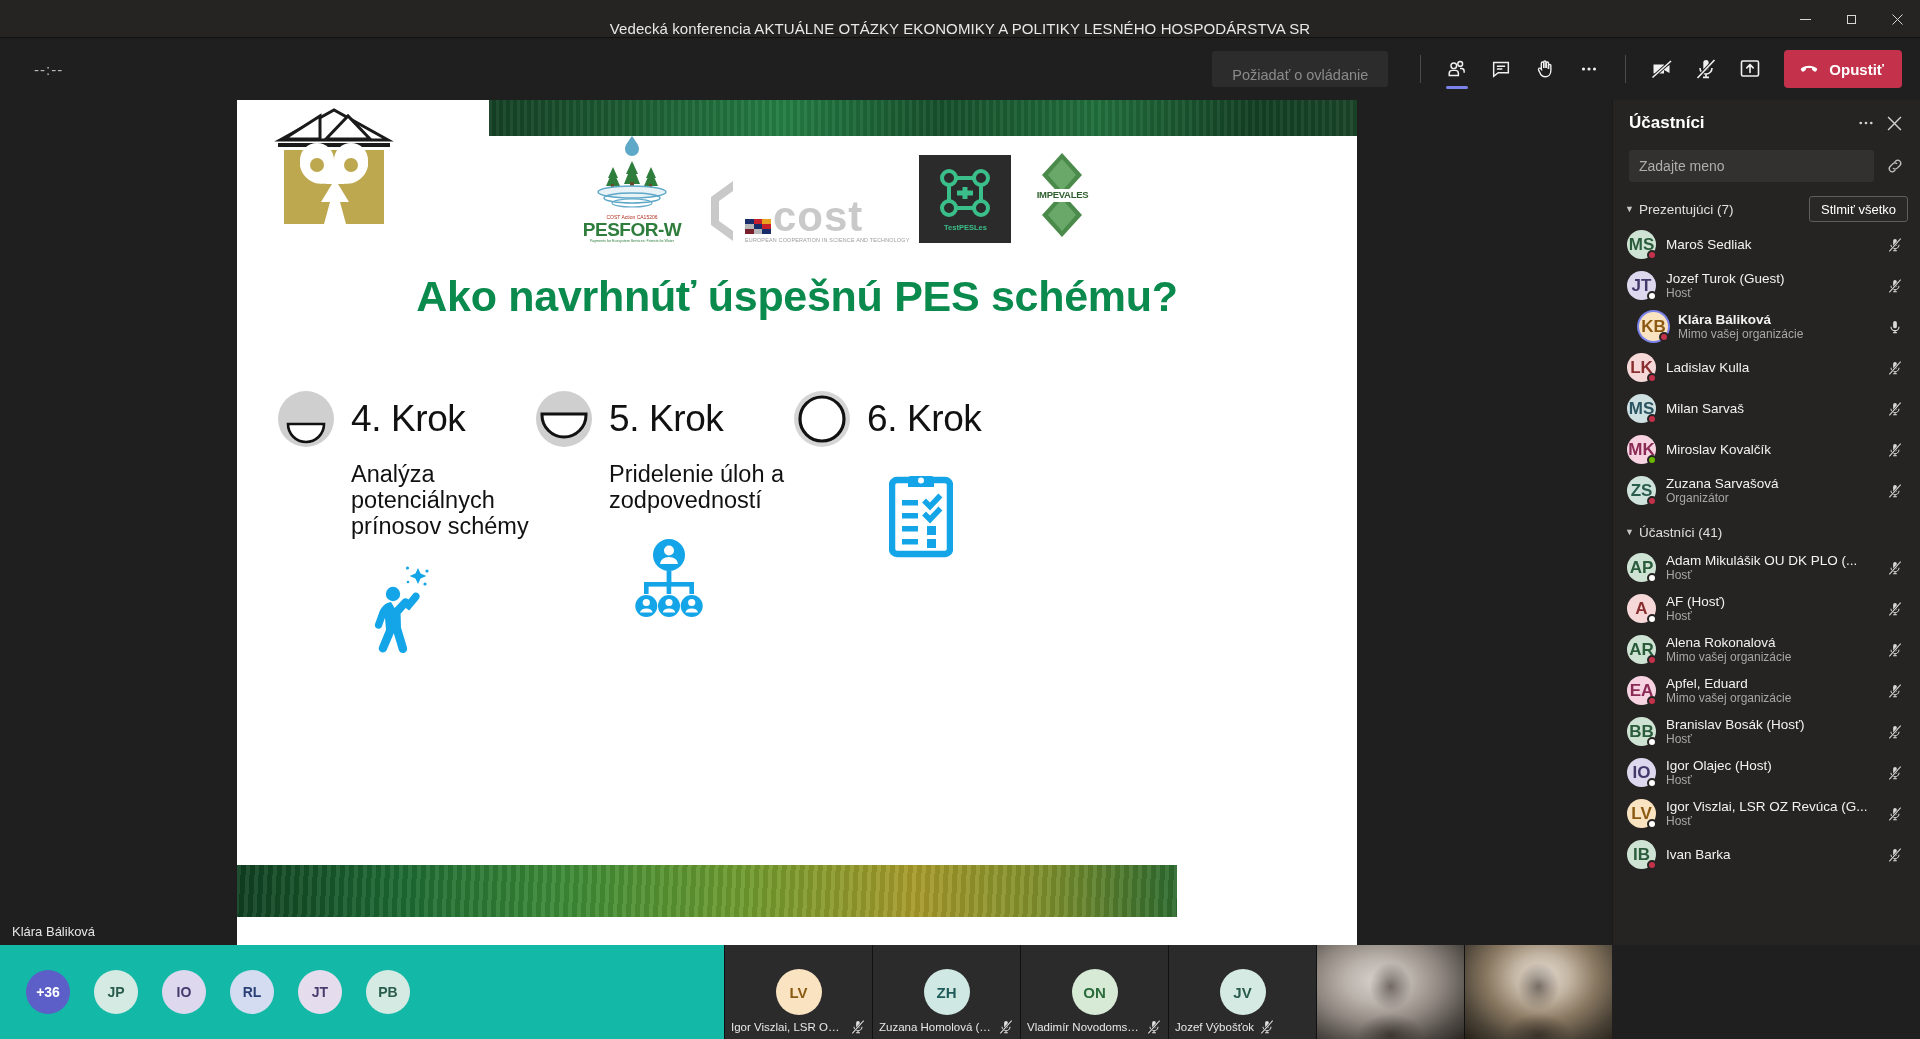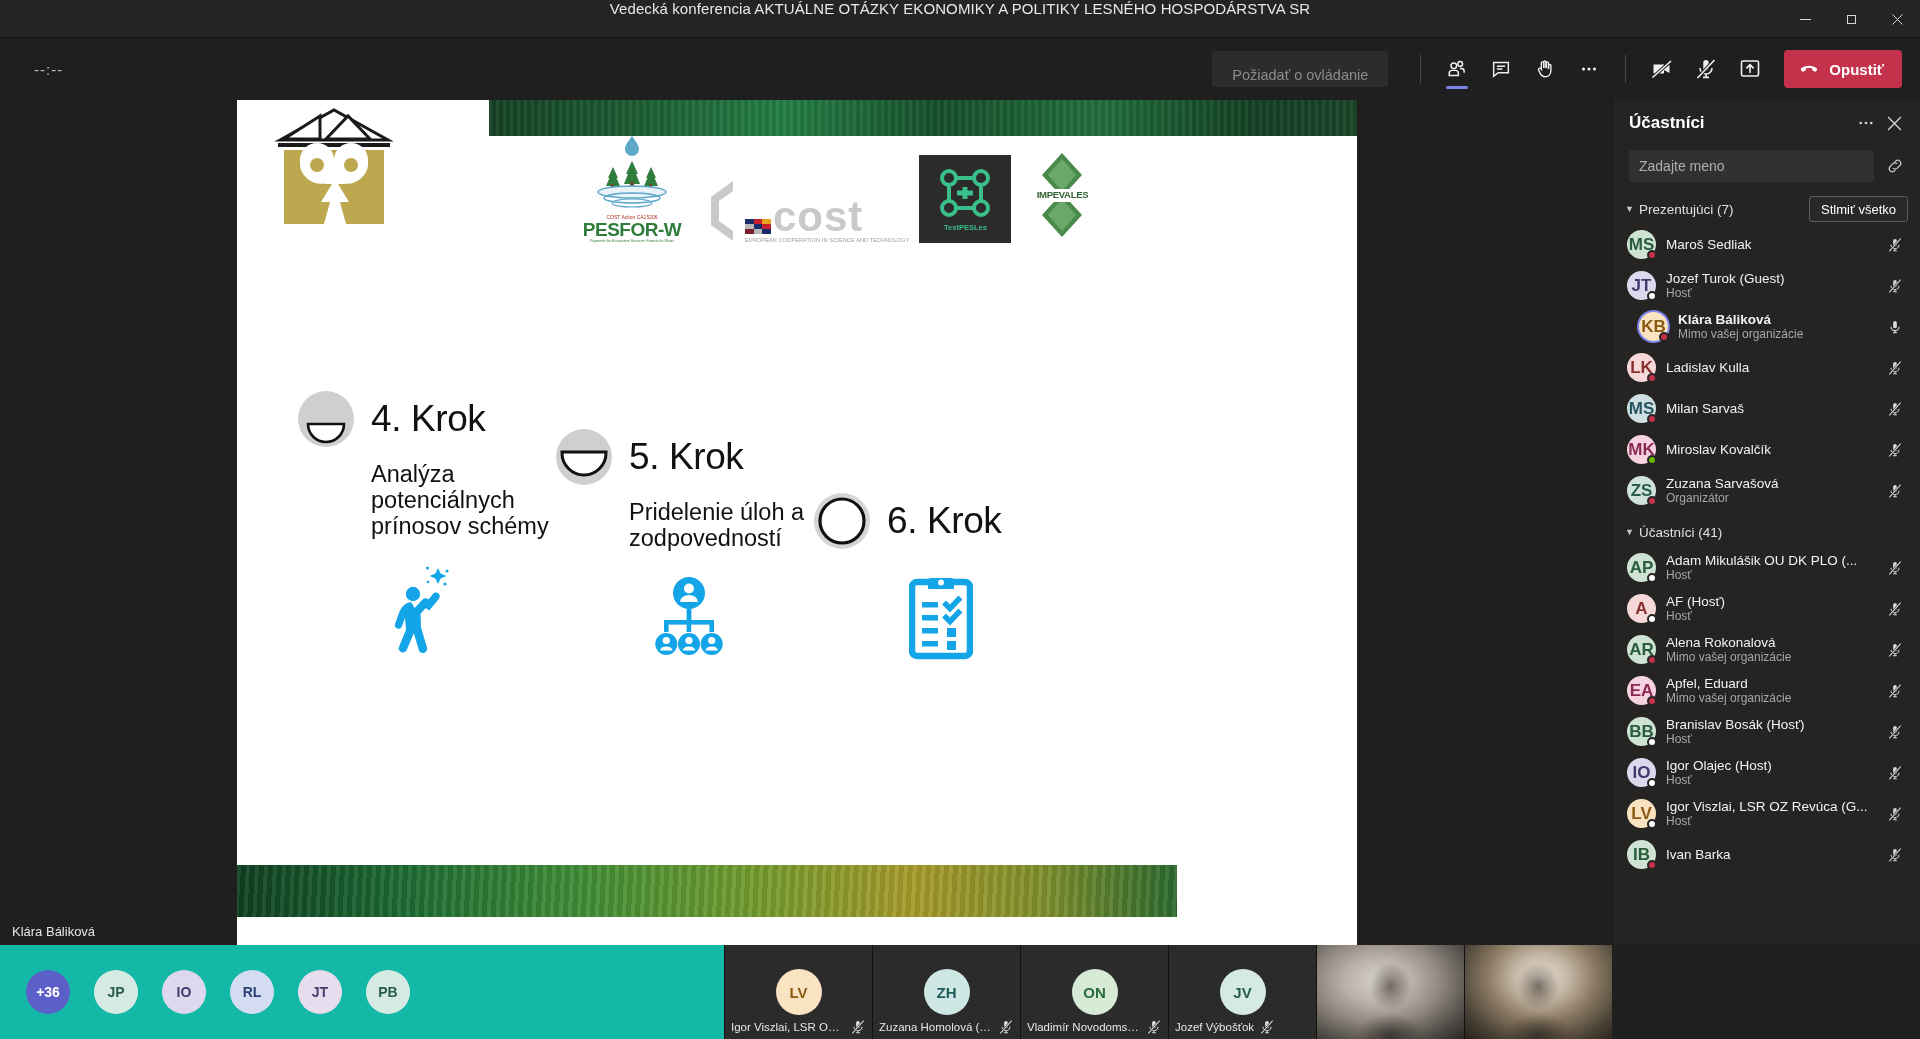--- a/index.html
+++ b/index.html
@@ -7,21 +7,21 @@
     width: 1920px; height: 1039px;
     background: #1f1f1f;
     font-family: "Liberation Sans", sans-serif;
     overflow: hidden;
   }
 
   
   #titlebar {
     height: 38px; width: 100%;
     background: #252423;
-    display: flex; align-items: flex-start; justify-content: center;
+    display: flex; align-items: flex-end; justify-content: center;
     position: relative;
     border-bottom: 1px solid #111;
   }
   #titlebar .title {
     color: #e8e8e8; font-size: 15px; letter-spacing: .1px;
     white-space: nowrap;
   }
   #winctrls {
     position: absolute; right: 0; top: 0; height: 38px;
     display: flex; align-items: center;
@@ -114,21 +114,21 @@
   .logos { position: absolute; left: 330px; top: 32px; display: flex; align-items: flex-end; gap: 10px; }
 
   .slide-title {
     position: absolute; left: 0; top: 172px; width: 100%;
     text-align: center;
     color: #0a8a4d; font-size: 43px; font-weight: 700;
     font-family: "Liberation Sans", sans-serif;
     letter-spacing: -.3px;
   }
 
-  .steps { position: absolute; left: 60px; top: 290px; width: 1030px; display: flex; align-items: flex-end; }
+  .steps { position: absolute; left: 40px; top: 290px; width: 1030px; display: flex; }
   .step { display: flex; flex-direction: column; }
   .step-head { display: flex; align-items: center; gap: 16px; }
   .dial { width: 58px; height: 58px; flex: none; }
   .step-num { font-size: 37px; color: #111; font-weight: 400; letter-spacing: -.4px; }
   .step-desc {
     margin-top: 14px; margin-left: 74px;
     font-size: 23.5px; line-height: 1.1; color: #111; width: 185px;
   }
   .step-icon { margin-top: 24px; margin-left: 96px; }
   .step:nth-child(1) { width: 258px; }
@@ -417,20 +417,21 @@
           <path d="M38 2 L58 24 L38 46 L18 24 Z" fill="#4a8a4a"></path>
           <path d="M38 8 L52 24 L38 40 L24 24 Z" fill="#6aa86a"></path>
           <path d="M38 42 L58 64 L38 86 L18 64 Z" fill="#4a8a4a"></path>
           <path d="M38 48 L52 64 L38 80 L24 64 Z" fill="#6aa86a"></path>
           <rect x="10" y="38" width="56" height="13" fill="#fff"></rect>
         </svg>
         <div style="position:absolute;left:0;right:0;top:38px;font-size:9.5px;font-weight:700;color:#2f5f2f;letter-spacing:-.3px;">IMPEVALES</div>
       </div>
     </div>
 
+    <div class="slide-title">Ako navrhnúť úspešnú PES schému?</div>
 
     <div class="steps">
 
       <div class="step">
         <div class="step-head">
           <svg class="dial" viewBox="0 0 58 58">
             <circle cx="29" cy="29" r="28" fill="#cfcfcf"></circle>
             <path d="M11 34 a18 18 0 0 0 36 0 z" fill="#ffffff" stroke="#111" stroke-width="2.6"></path>
           </svg>
           <div class="step-num">4. Krok</div>

